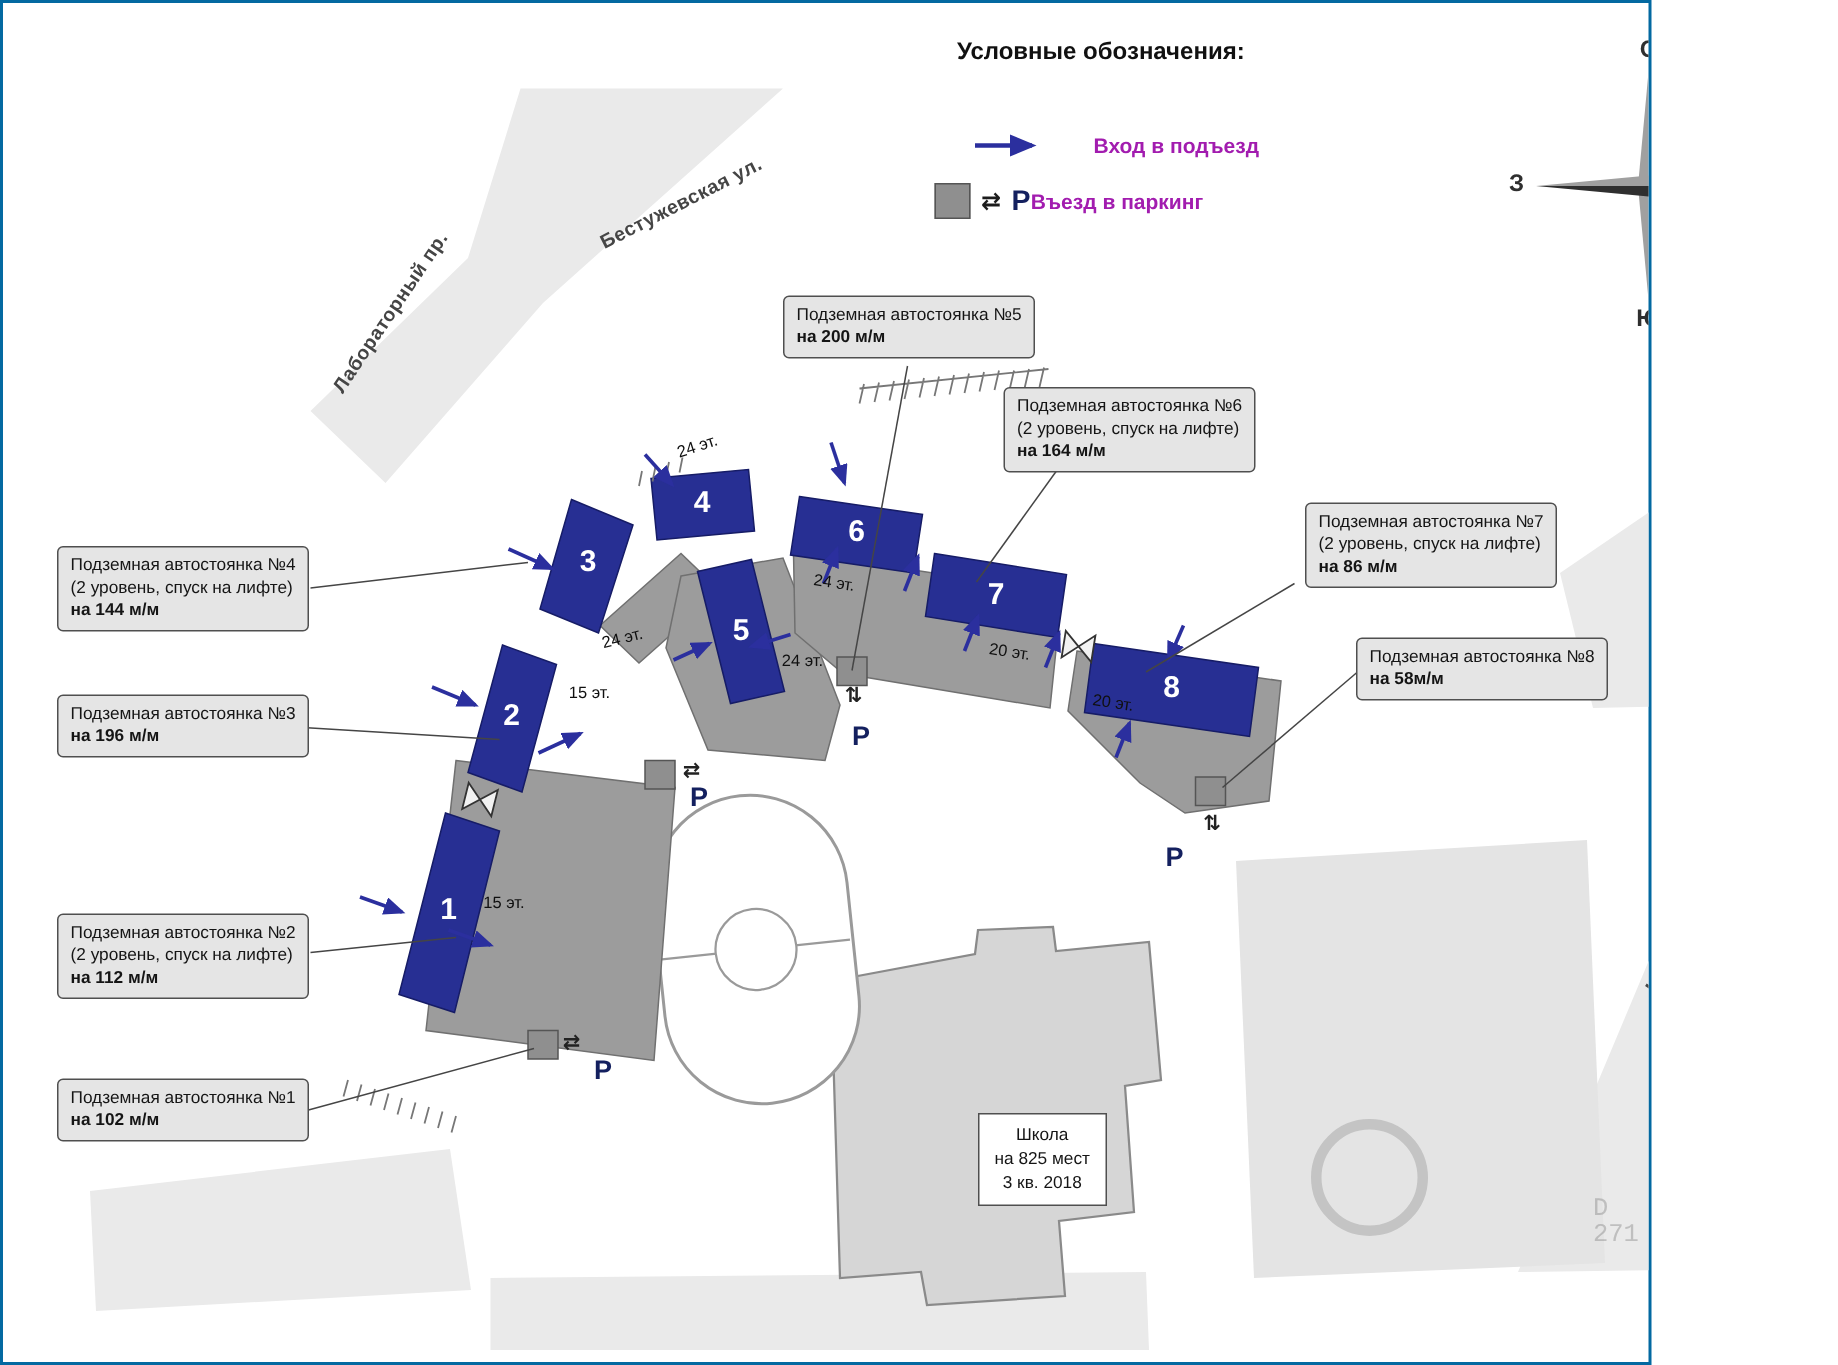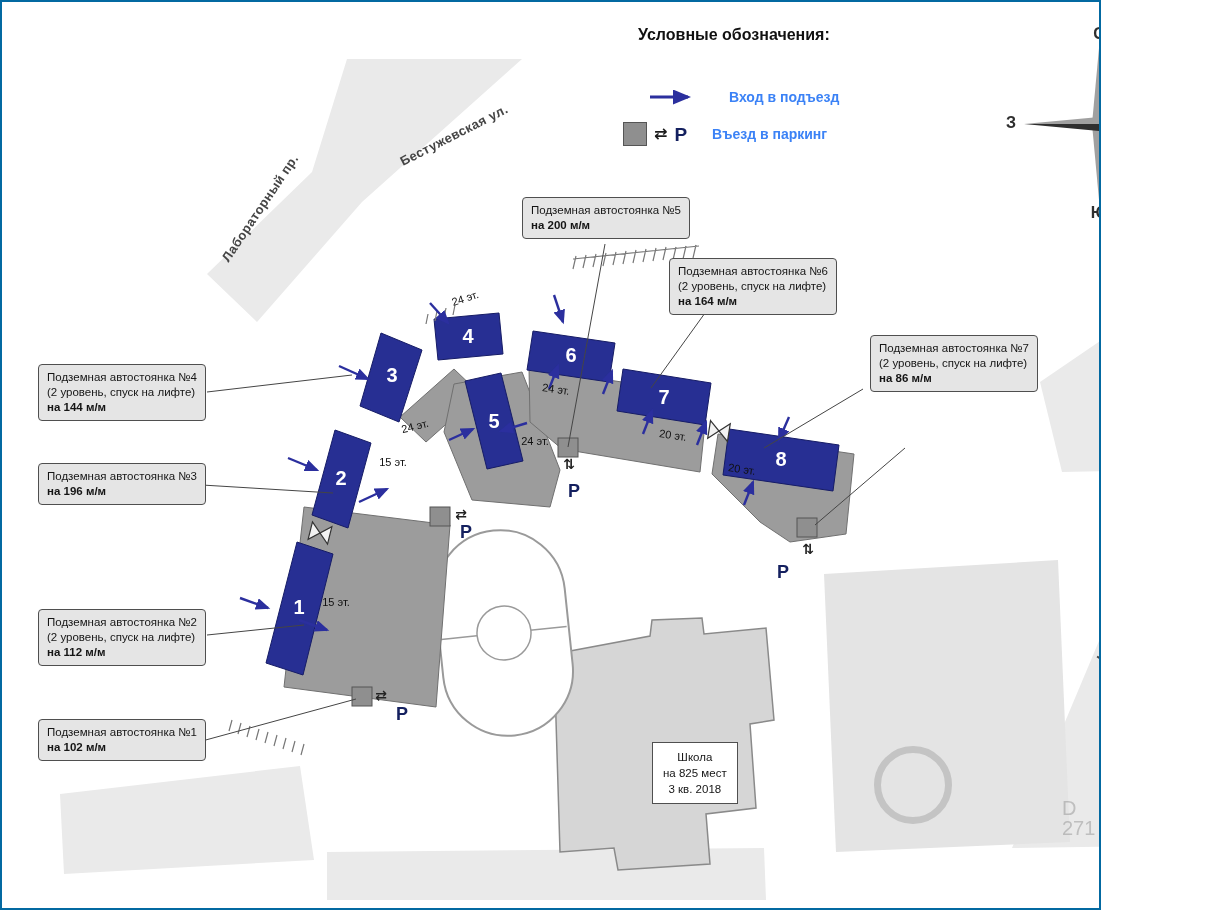--- a/index.html
+++ b/index.html
@@ -7,40 +7,40 @@
     position:relative;width:1101px;height:910px;box-sizing:border-box;
     background:#ffffff;border:2px solid #0369a1;overflow:hidden;
     font-family:"Liberation Sans",sans-serif;
   }
   .plan{position:absolute;left:0;top:0;z-index:1;}
   .legend-title{position:absolute;font-size:16px;font-weight:bold;color:#111;z-index:4;white-space:nowrap;}
   .legend-row{position:absolute;display:flex;align-items:center;z-index:4;}
   .psq{width:22px;height:22px;background:#8f8f8f;border:1px solid #555;display:inline-block;}
   .exch{font-family:"DejaVu Sans",sans-serif;font-weight:bold;color:#1c1c1c;font-size:16px;line-height:1;}
   .pletter{font-size:19px;font-weight:bold;color:#14205f;line-height:1;}
-  .legend-label{font-size:14px;font-weight:bold;color:#3b82f6;white-space:nowrap;}
+  .legend-label{font-size:14px;font-weight:bold;color:#a21caf;white-space:nowrap;}
   .compass-letter{position:absolute;transform:translate(-50%,-50%);font-weight:bold;font-size:16px;color:#2f2f2f;z-index:4;}
   .street{position:absolute;font-size:13px;font-weight:bold;color:#454545;white-space:nowrap;z-index:4;letter-spacing:.4px;}
   .bnum{position:absolute;transform:translate(-50%,-50%);color:#fff;font-weight:bold;font-size:20px;z-index:4;}
   .flabel{position:absolute;transform:translate(-50%,-50%);font-size:11px;color:#101010;z-index:4;white-space:nowrap;}
   .pmark{position:absolute;transform:translate(-50%,-50%);font-size:18px;font-weight:bold;color:#14205f;z-index:4;}
   .exmark{position:absolute;transform:translate(-50%,-50%);font-size:14px;font-weight:bold;color:#222;z-index:4;font-family:"DejaVu Sans",sans-serif;line-height:1;}
   .callout{
     position:absolute;background:#e5e5e5;border:1.5px solid #4f4f4f;border-radius:4px;
     padding:5px 8px;font-size:11.5px;line-height:1.3;color:#151515;z-index:5;white-space:nowrap;
   }
   .callout .cap{font-weight:bold;}
   .school-box{
     position:absolute;background:#fff;border:1.5px solid #4f4f4f;padding:6px 10px;
     font-size:11.5px;line-height:1.4;color:#151515;text-align:center;z-index:5;white-space:nowrap;
   }
   .school-box .cap{font-weight:normal;}
   .wm-ring{position:absolute;width:64px;height:64px;border:7px solid rgba(130,130,130,.33);border-radius:50%;z-index:6;}
   .wm-text{position:absolute;font-size:64px;font-weight:bold;color:rgba(130,130,130,.38);z-index:6;letter-spacing:1px;line-height:1;}
-  .wm-id{position:absolute;font-size:20px;color:rgba(130,130,130,.42);z-index:6;line-height:1;}
+  .wm-id{position:absolute;font-size:17px;color:rgba(130,130,130,.42);z-index:6;line-height:1;font-family:Liberation Mono, monospace;}
 </style>
 </head>
 <body>
 
 <div class="frame">
 
   <svg class="plan" width="1225" height="910" viewBox="0 0 1225 910">
     <defs>
       <marker id="ah" markerWidth="8" markerHeight="8" refX="5" refY="2.5" orient="auto" markerUnits="strokeWidth">
         <path d="M0,0 L6,2.5 L0,5 Z" fill="#2b2f9e"></path>
@@ -153,21 +153,21 @@
       </defs>
       <line x1="2" y1="9" x2="40" y2="9" stroke="#2b2f9e" stroke-width="3" marker-end="url(#ahL)"></line>
     </svg>
     <span class="legend-label" style="margin-left:29px">Вход в подъезд</span>
   </div>
 
   <div class="legend-row" style="left:621px;top:120px">
     <span class="psq"></span>
     <span class="exch" style="margin-left:7px">⇄</span>
     <span class="pletter" style="margin-left:7px">Р</span>
-    <span class="legend-label" style="margin-left:25px">Въезд в паркинг</span>
+    <span class="legend-label" style="">Въезд в паркинг</span>
   </div>
 
   <span class="compass-letter" style="left:1097px;top:32px">С</span>
   <span class="compass-letter" style="left:1186px;top:121px">В</span>
   <span class="compass-letter" style="left:1097px;top:211px">Ю</span>
   <span class="compass-letter" style="left:1009px;top:121px">З</span>
 
   <span class="street" style="left:452px;top:133px;transform:translate(-50%,-50%) rotate(-27deg)">Бестужевская ул.</span>
   <span class="street" style="left:258px;top:206px;transform:translate(-50%,-50%) rotate(-56deg)">Лабораторный пр.</span>
   <span class="street" style="left:1136px;top:602px;transform:translate(-50%,-50%) rotate(-56deg)">Кондратьевский пр.</span>
@@ -228,20 +228,25 @@
   <div class="callout" style="left:667px;top:256px">
     <div>Подземная автостоянка №6</div>
     <div>(2 уровень, спуск на лифте)</div>
     <div class="cap">на 164 м/м</div>
   </div>
   <div class="callout" style="left:868px;top:333px">
     <div>Подземная автостоянка №7</div>
     <div>(2 уровень, спуск на лифте)</div>
     <div class="cap">на 86 м/м</div>
   </div>
+  <div class="callout" style="left:902px;top:423px">
+    <div>Подземная автостоянка №8</div>
+    <div></div>
+    <div class="cap">на 58м/м</div>
+  </div>
 
   <div class="school-box" style="left:650px;top:740px">
     <div>Школа</div>
     <div>на 825 мест</div>
     <div class="cap">3 кв. 2018</div>
   </div>
 
   <div class="wm-ring" style="left:872px;top:744px"></div>
   <div class="wm-id" style="left:1060px;top:796px">D 271</div>
 

